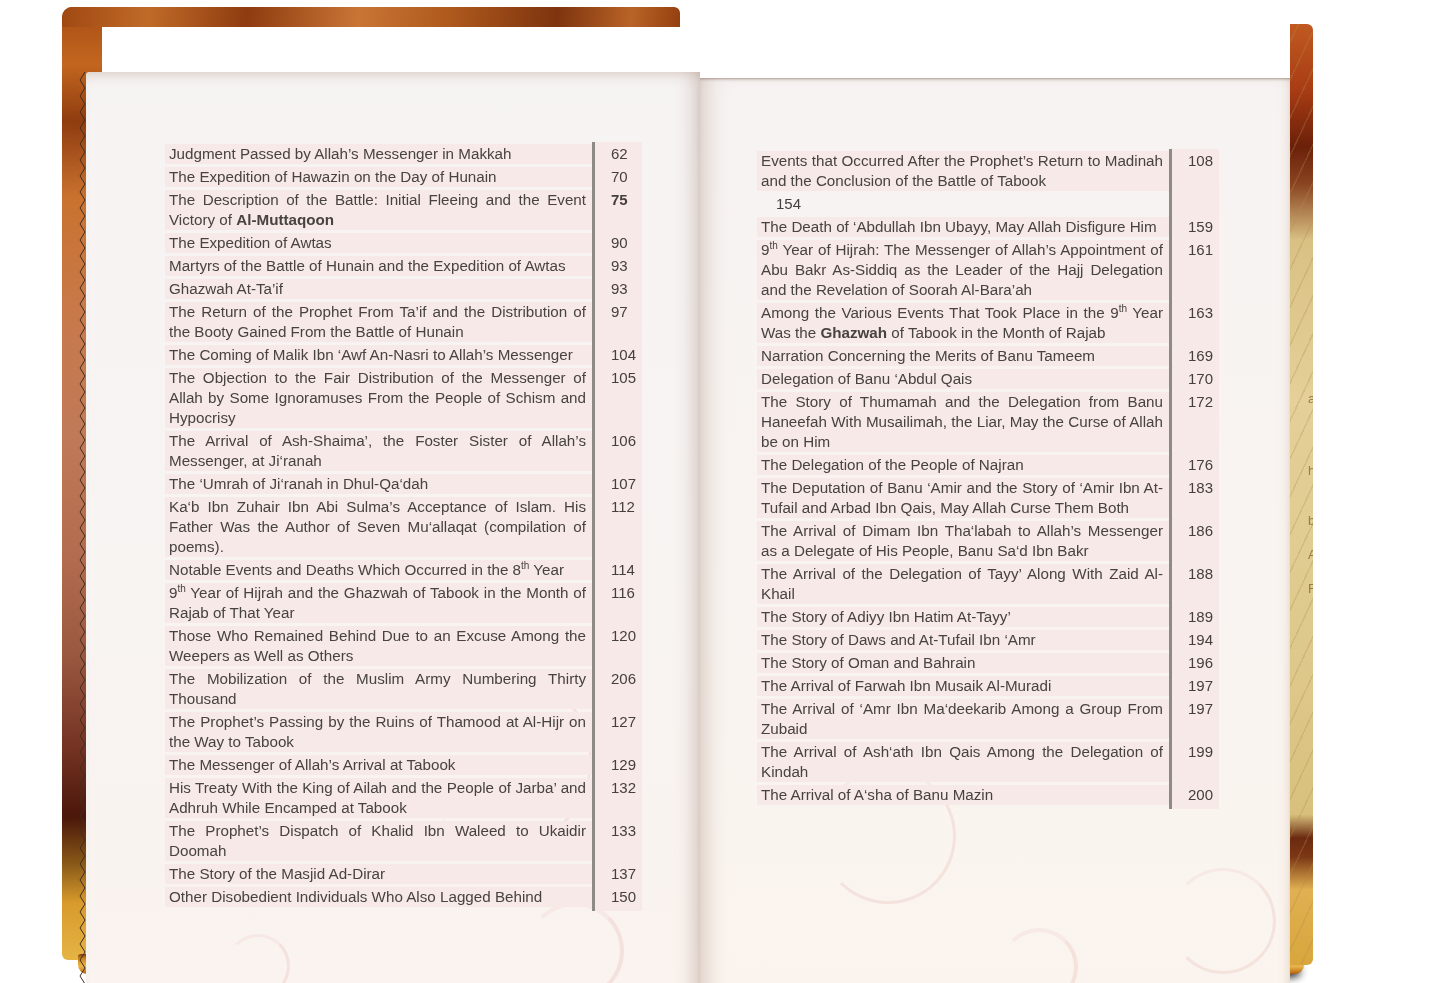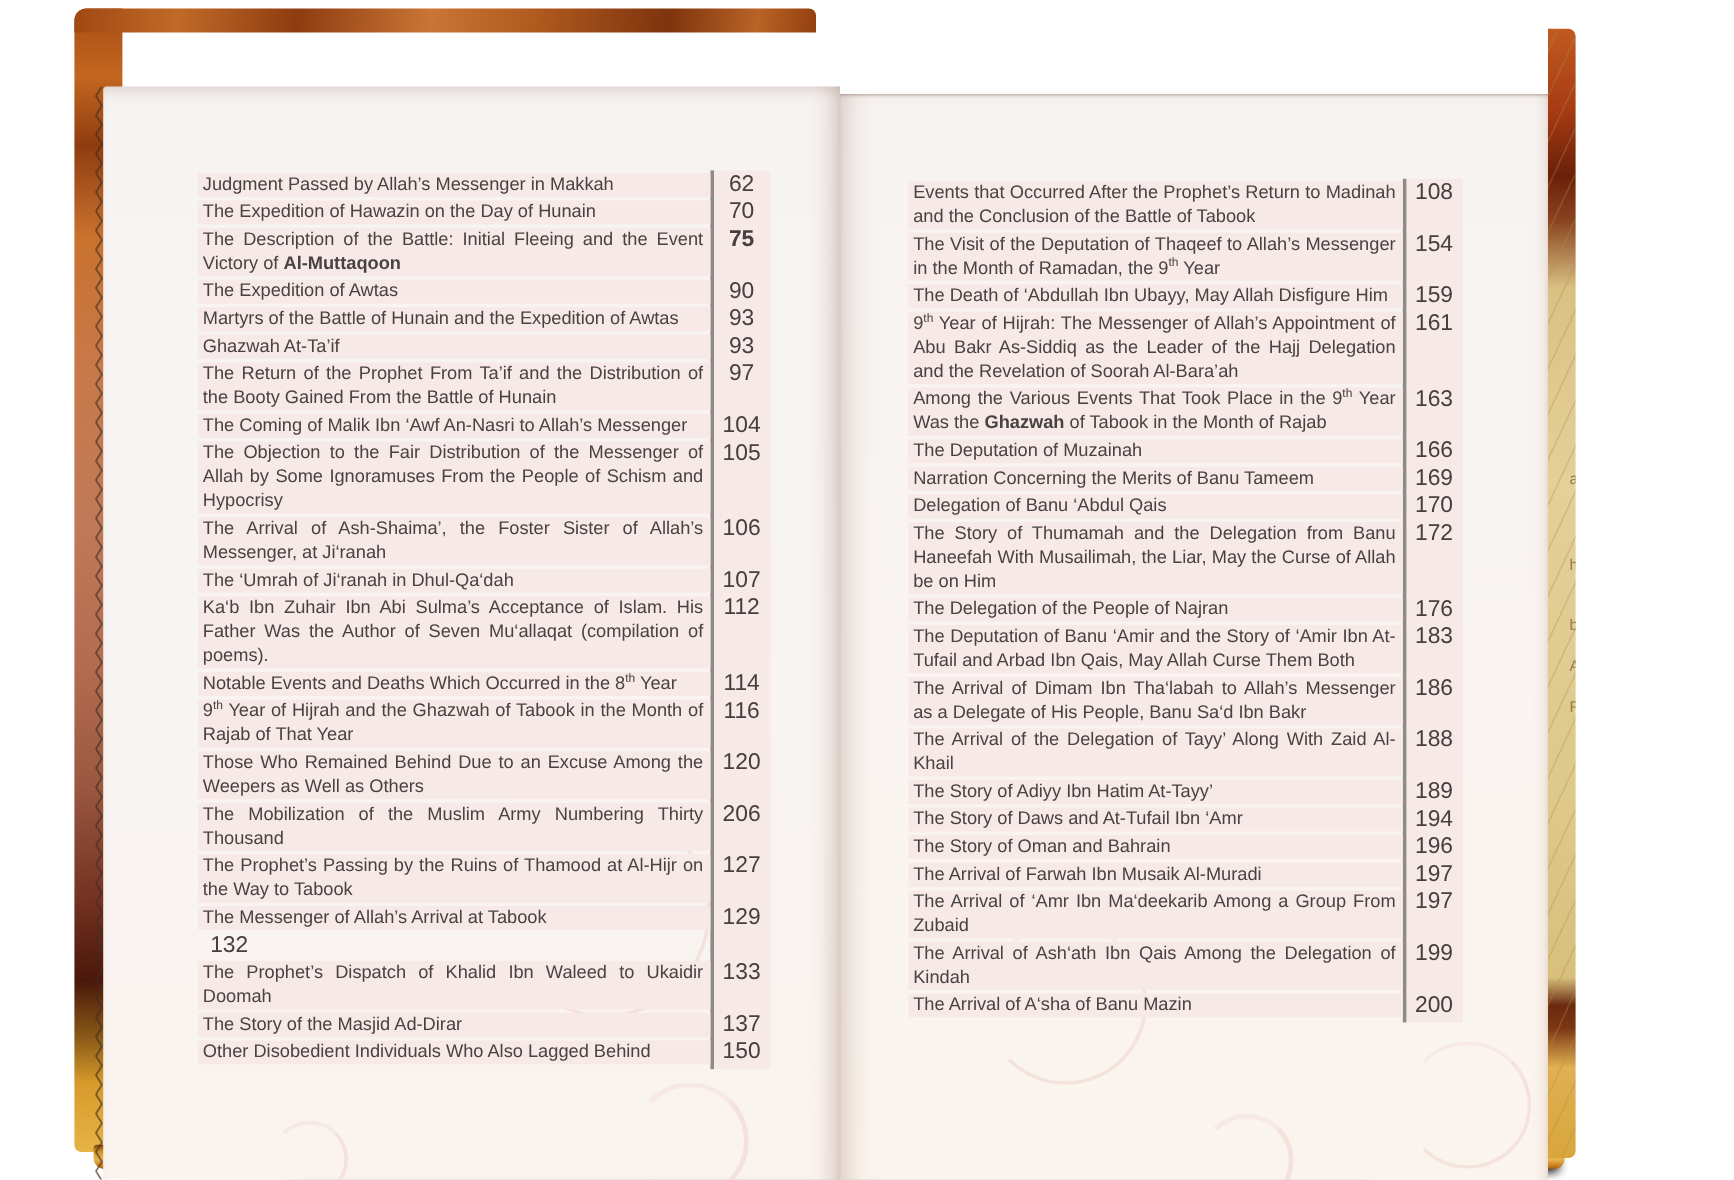--- a/index.html
+++ b/index.html
@@ -100,22 +100,22 @@
     position:absolute;top:-2px;bottom:-1px;right:47px;width:3px;
     background:#8e8a86;
   }
   .toc .rows{position:relative;}
   .row{display:flex;margin-bottom:3px;}
   .row .t{
     flex:1;background:#f7e9e7;padding:0 6px 0 4px;
     text-align:justify;
   }
   .row .n{
-    flex:none;width:50px;box-sizing:border-box;padding-left:2px;
-    text-align:center;font-size:19px;color:#45403d;
+    flex:none;width:50px;box-sizing:border-box;padding-left:19px;
+    font-size:15px;color:#45403d;
   }
   .row.bold-num .n{font-weight:700;}
   .toc b{font-weight:700;}
   .toc sup{font-size:10px;line-height:0;vertical-align:super;}
 
   .toc.side-left{left:79px;top:72px;width:477px;}
   .toc.side-right{left:57px;top:73px;width:462px;}
 </style>
 </head>
 <body>
@@ -222,20 +222,21 @@
           </div>
           <div class="row">
             <span class="t">The Prophet’s Passing by the Ruins of Thamood at Al-Hijr on the Way to Tabook</span>
             <span class="n">127</span>
           </div>
           <div class="row">
             <span class="t">The Messenger of Allah’s Arrival at Tabook</span>
             <span class="n">129</span>
           </div>
           <div class="row">
+            <span class="t">His Treaty With the King of Ailah and the People of Jarba’ and Adhruh While  Encamped at Tabook</span>
             <span class="n">132</span>
           </div>
           <div class="row">
             <span class="t">The Prophet’s Dispatch of Khalid Ibn Waleed to Ukaidir Doomah</span>
             <span class="n">133</span>
           </div>
           <div class="row">
             <span class="t">The Story of the Masjid Ad-Dirar</span>
             <span class="n">137</span>
           </div>
@@ -253,38 +254,33 @@
     <div class="orn" style="left:470px;top:790px;width:100px;height:100px;"></div>
     <div class="toc side-right">
       <div class="numband"></div>
       <div class="rule"></div>
       <div class="rows">
           <div class="row">
             <span class="t">Events that Occurred After the Prophet’s Return to Madinah and the Conclusion of the Battle of Tabook</span>
             <span class="n">108</span>
           </div>
           <div class="row">
-            <span class="t">The Visit of the Deputation of Thaqeef to Allah’s Messenger in the Month of Ramadan, the 9<sup>th</sup> Year</span>
             <span class="n">154</span>
           </div>
           <div class="row">
             <span class="t">The Death of ‘Abdullah Ibn Ubayy, May Allah Disfigure Him</span>
             <span class="n">159</span>
           </div>
           <div class="row">
             <span class="t">9<sup>th</sup> Year of Hijrah: The Messenger of Allah’s Appointment of Abu Bakr As-Siddiq as the Leader of the Hajj Delegation and the Revelation of Soorah Al-Bara’ah</span>
             <span class="n">161</span>
           </div>
           <div class="row">
             <span class="t">Among the Various Events That Took Place in the 9<sup>th</sup> Year Was the <b>Ghazwah</b> of Tabook in the Month of Rajab</span>
             <span class="n">163</span>
-          </div>
-          <div class="row">
-            <span class="t">The Deputation of Muzainah</span>
-            <span class="n">166</span>
           </div>
           <div class="row">
             <span class="t">Narration Concerning the Merits of Banu Tameem</span>
             <span class="n">169</span>
           </div>
           <div class="row">
             <span class="t">Delegation of Banu ‘Abdul Qais</span>
             <span class="n">170</span>
           </div>
           <div class="row">

